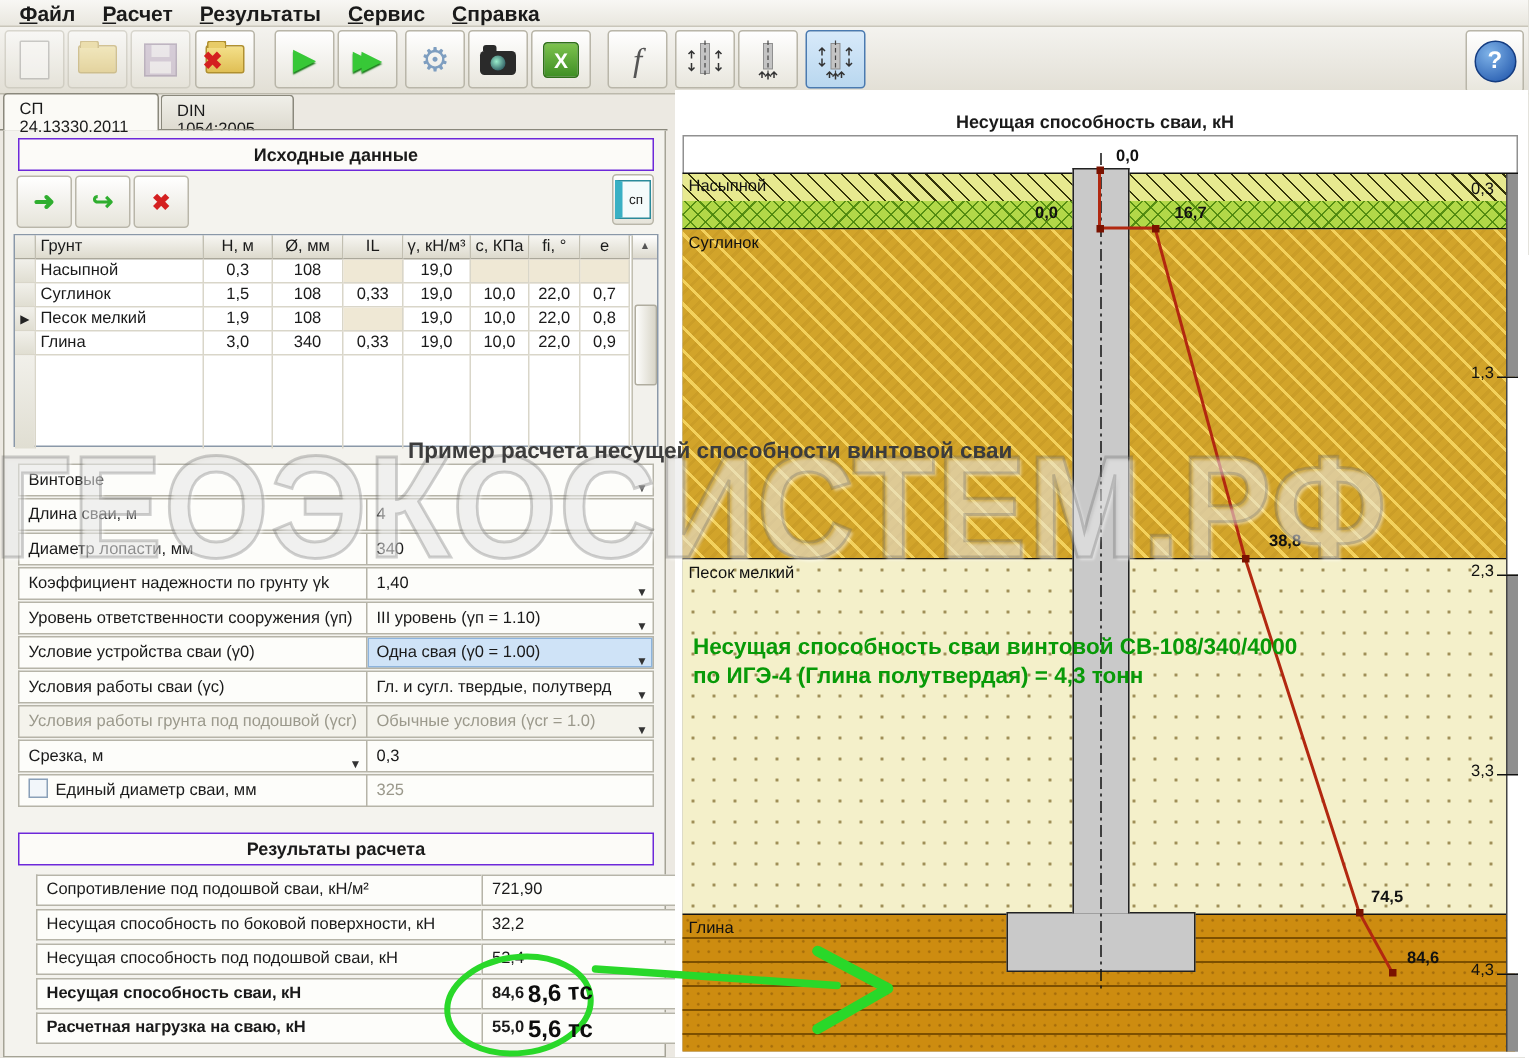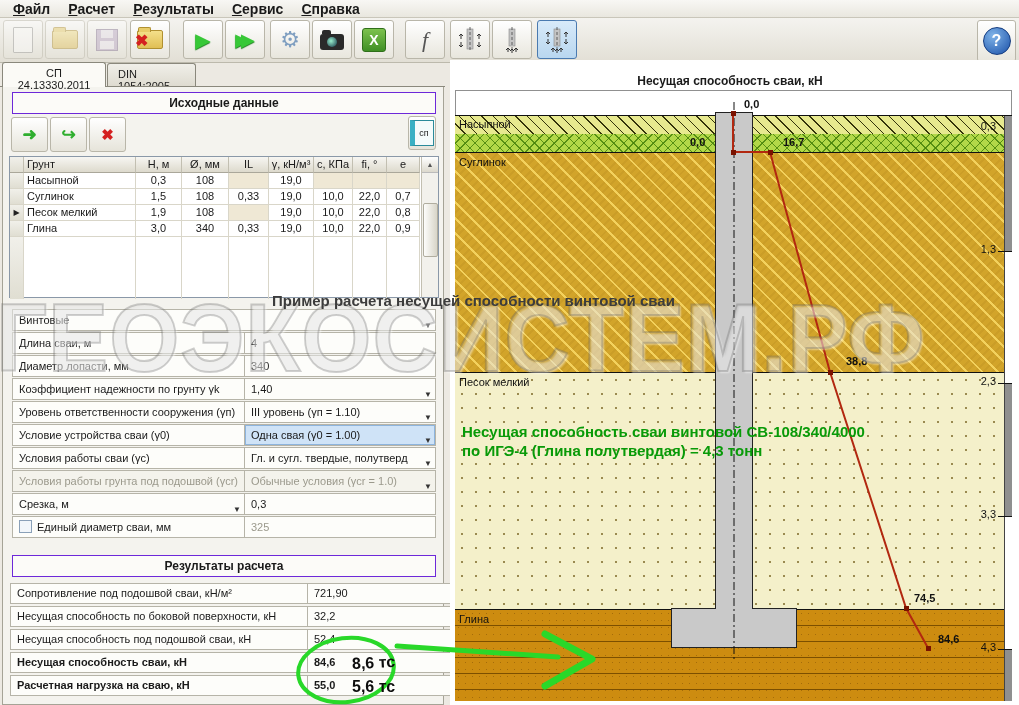--- a/index.html
+++ b/index.html
@@ -26,21 +26,21 @@
   .icon-floppy:before{content:"";position:absolute;left:4px;top:0;width:12px;height:8px;background:#e8e2ee;}
   .icon-floppy:after{content:"";position:absolute;left:3px;bottom:1px;width:14px;height:8px;background:#efeaf4;}
   .icon-camera{width:24px;height:16px;background:#2a2a2a;border-radius:3px;position:relative;margin-top:4px;}
   .icon-camera:before{content:"";position:absolute;left:7px;top:3px;width:10px;height:10px;background:radial-gradient(circle at 40% 40%,#9ec,#134);border-radius:50%;}
   .icon-camera:after{content:"";position:absolute;left:2px;top:-4px;width:9px;height:4px;background:#2a2a2a;border-radius:2px 2px 0 0;}
   .icon-excel{width:22px;height:22px;background:linear-gradient(#7dc24e,#3f8f25);border:1px solid #2f6f1a;border-radius:3px;color:#fff;font-weight:bold;font-size:14px;display:flex;align-items:center;justify-content:center;}
   .help-btn{position:absolute;right:3px;top:2px;width:37px;height:40px;border:1px solid #b9b6a9;border-radius:3px;background:linear-gradient(#ffffff,#e8e6dd);display:flex;align-items:center;justify-content:center;}
   .help-circle{width:26px;height:26px;border-radius:50%;background:radial-gradient(circle at 35% 30%,#7fb3e8,#1a50a8);color:#fff;font-weight:bold;font-size:16px;display:flex;align-items:center;justify-content:center;border:1px solid #143c80;}
   
   .tab{position:absolute;top:63px;height:23px;font-size:11px;padding:4px 10px 0 10px;box-sizing:border-box;border:1px solid #8a887c;border-bottom:none;border-radius:3px 3px 0 0;background:linear-gradient(#f0efe9,#dedbd0);}
-  .tab.active{background:#fbfaf6;height:25px;top:62px;z-index:3;text-align:center;}
+  .tab.active{background:#fbfaf6;height:25px;top:62px;z-index:3;}
   .tabline{position:absolute;left:0;top:86px;width:445px;height:1px;background:#8a887c;}
   
   .lpanel{position:absolute;left:2px;top:87px;width:442px;height:618px;background:#f4f3ee;border:1px solid #a5a396;border-top:none;box-sizing:border-box;}
   .grouphdr{position:absolute;left:9px;width:424px;height:22px;background:#fcfbf8;border:1px solid #6d28d9;box-sizing:border-box;text-align:center;font-weight:bold;font-size:12px;line-height:20px;}
   .mini-btn{position:absolute;top:30px;width:35px;height:33px;border:1px solid #b9b6a9;border-radius:3px;background:linear-gradient(#fff,#e6e4da);display:flex;align-items:center;justify-content:center;font-size:17px;}
   .g-green{color:#2fae2f;font-weight:bold;}
   .g-red{color:#d42020;font-weight:bold;font-size:15px;}
   .sp-icon{position:absolute;right:7px;top:29px;width:26px;height:32px;border:1px solid #b9b6a9;border-radius:3px;background:linear-gradient(#fff,#e6e4da);display:flex;align-items:center;justify-content:center;}
   .sp-book{width:18px;height:24px;background:#f4fbfb;border:1px solid #2a8a9a;border-left:5px solid #39b0c4;font-size:9px;display:flex;align-items:center;justify-content:center;color:#222;}
   
@@ -60,21 +60,21 @@
   .frow{position:absolute;left:9px;width:424px;height:22px;display:flex;font-size:11px;}
   .fl,.fv{box-sizing:border-box;border:1px solid #b6b4a8;background:#fdfdfa;height:22px;line-height:20px;padding-left:6px;overflow:hidden;white-space:nowrap;}
   .fl{width:232px;border-right:none;position:relative;}
   .fv{flex:1;position:relative;}
   .fv .dd,.fl .dd{position:absolute;right:3px;top:6px;font-size:8px;color:#333;}
   .frow.dis .fl,.frow.dis .fv{color:#9b998c;background:#f4f3ec;}
   .fv.focus{background:#cfe3f7;box-shadow:inset 0 0 0 1px #8db4dd;}
   .fv.gray{color:#9b998c;}
   .chk{display:inline-block;width:11px;height:11px;border:1px solid #8aa0b8;background:#f2f6fa;margin:0 5px 0 0;vertical-align:-2px;}
   
-  .rrow{position:absolute;left:7px;width:464px;height:21px;display:flex;font-size:11px;border-radius:10px;}
+  .rrow{position:absolute;left:21px;width:464px;height:21px;display:flex;font-size:11px;border-radius:10px;}
   .rl,.rv{box-sizing:border-box;border:1px solid #b6b4a8;background:#fdfdfa;line-height:19px;padding-left:6px;overflow:hidden;white-space:nowrap;}
   .rl{width:297px;border-right:none;}
   .rv{flex:1;}
   .rrow.bold .rl,.rrow.bold .rv{font-weight:bold;}
   
   .chart{position:absolute;left:450px;top:60px;width:569px;height:645px;background:#fff;}
   .ctitle{position:absolute;left:0;top:14px;width:560px;text-align:center;font-weight:bold;font-size:12px;}
   .plot{position:absolute;left:5px;top:30px;width:557px;height:611px;border:1px solid #909090;box-sizing:border-box;background:#fff;}
   .soil{position:absolute;left:5px;top:55px;width:557px;height:586px;border-top:1px solid #111;box-sizing:border-box;}
   .layer{position:absolute;left:0;width:555px;border-bottom:1px solid #111;box-sizing:border-box;}

